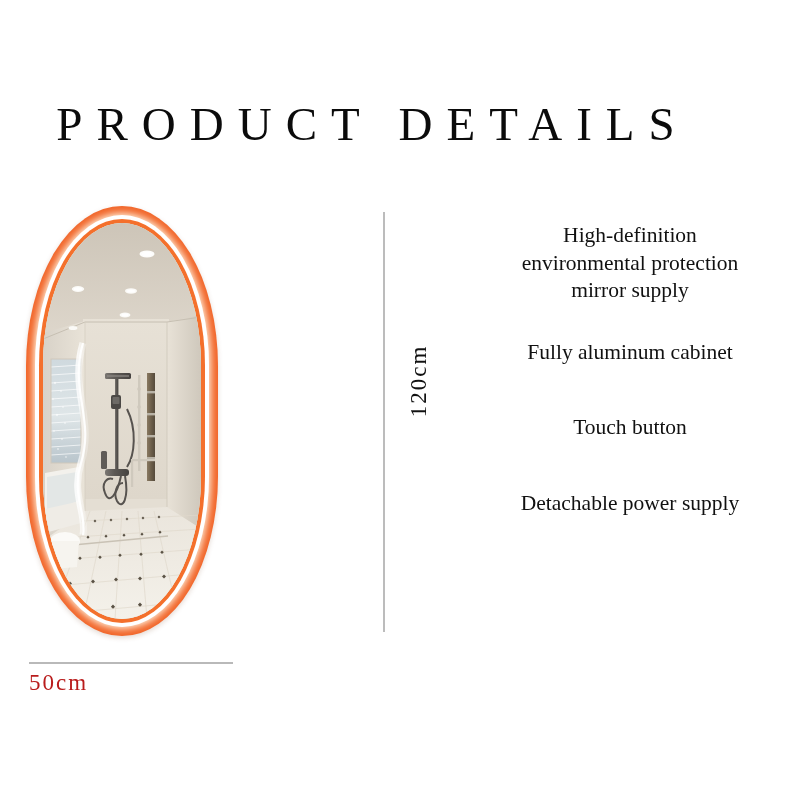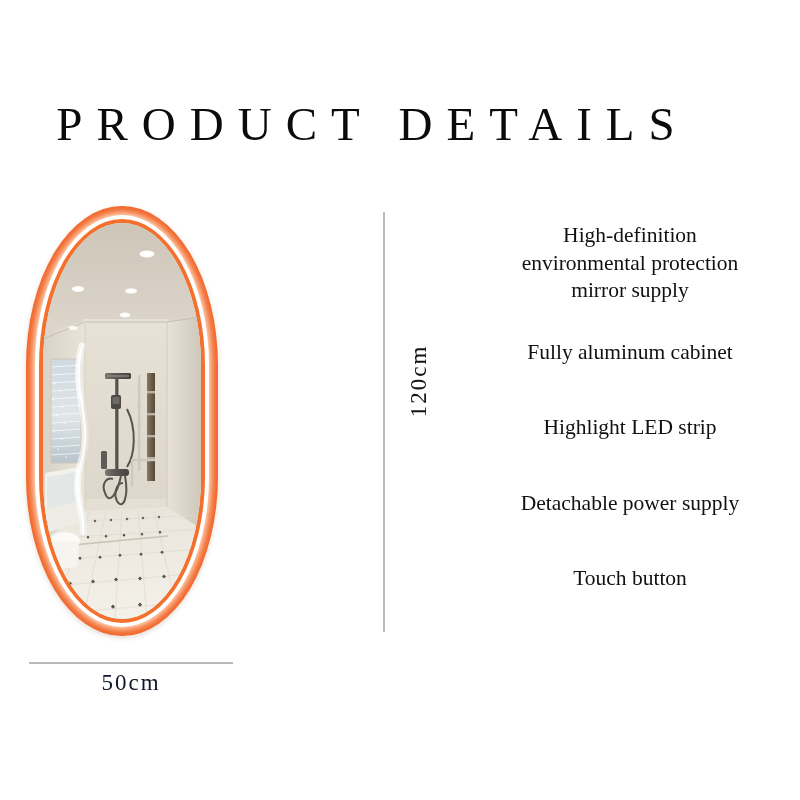--- a/index.html
+++ b/index.html
@@ -86,24 +86,23 @@
     top: 662px;
     width: 204px;
     height: 2px;
     background: #b9b9b9;
   }
   #width-label {
     position: absolute;
     left: 29px;
     top: 670px;
     width: 204px;
-    text-align: center;
     font-size: 23px;
     letter-spacing: 2px;
-    color: #0f172a;
+    color: #b91c1c;
   }
   #height-rule {
     position: absolute;
     left: 383px;
     top: 212px;
     width: 2px;
     height: 420px;
     background: #bcbcbc;
   }
   #height-label {
@@ -355,18 +354,17 @@
   <div id="width-label">50cm</div>
 
   <div id="height-rule"></div>
   <div id="height-label">120cm</div>
 
   <div id="feature-list">
     <div class="feature-item f0">High-definition
 environmental protection
 mirror supply</div>
     <div class="feature-item f1">Fully aluminum cabinet</div>
-    <div class="feature-item f2">Highlight LED strip</div>
+    <div class="feature-item f3">Touch button</div>
     <div class="feature-item f4">Detachable power supply</div>
-    <div class="feature-item f3">Touch button</div>
   </div>
 
 </div>
 
 </body></html>

